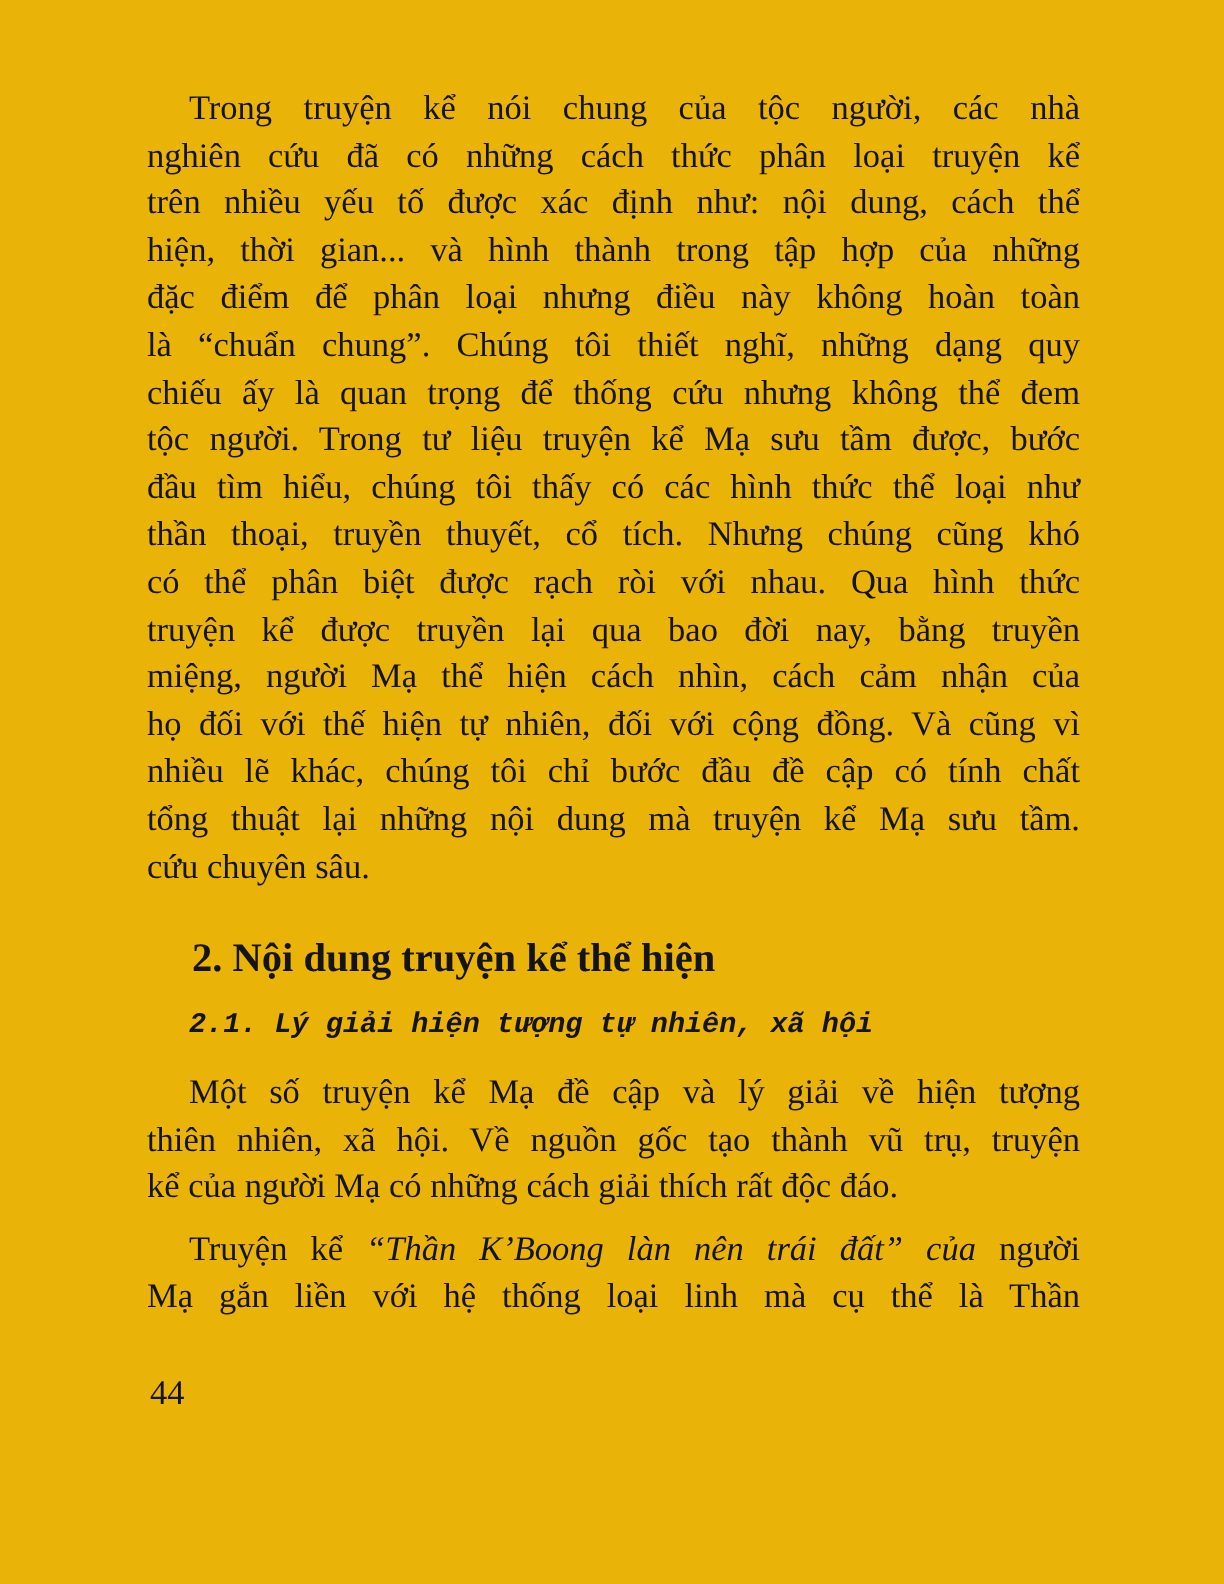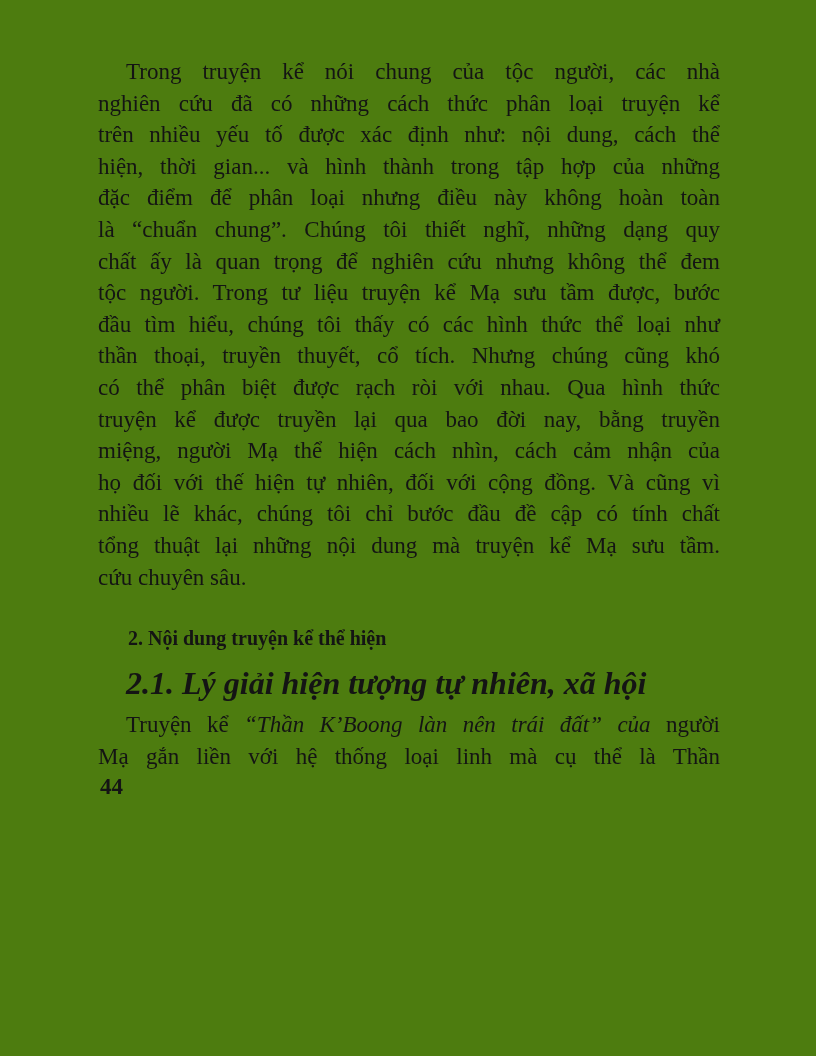--- a/index.html
+++ b/index.html
@@ -6,90 +6,97 @@
     margin: 0;
     padding: 0;
     width: 816px;
     height: 1056px;
     background: #ffffff;
   }
   .page {
     position: relative;
     width: 816px;
     height: 1056px;
-    background: #4d7c0f;
+    background: #eab308;
     color: #141414;
     font-family: "Liberation Serif", "DejaVu Serif", serif;
     overflow: hidden;
   }
   .text-block {
     position: absolute;
     left: 98px;
     top: 56px;
     width: 622px;
     font-size: 23px;
     line-height: 31.6px;
   }
   .para { margin: 0; padding: 0; }
   .line { text-align: justify; }
   .jl { text-align-last: justify; }
   .ind { text-indent: 28px; }
   .heading {
     font-weight: bold;
-    font-size: 20px;
+    font-size: 27px;
     line-height: 32px;
     margin: 29px 0 0 30px;
   }
   .subheading {
     font-weight: bold;
     font-style: italic;
-    font-size: 32px;
+    font-size: 19px;
     line-height: 32px;
     margin: 13px 0 0 28px;
+    font-family: Liberation Mono, monospace;
   }
   .p2 { margin-top: 13px; }
   .p3 { margin-top: 10px; }
   .it { font-style: italic; }
   .page-number {
+    margin-top: 34px;
     margin-left: 2px;
-    font-weight: bold;
+    font-weight: normal;
     font-size: 23px;
     line-height: 30px;
   }
 </style>
 </head>
 <body>
 
 <div class="page">
   <main class="text-block">
 
     <section class="para">
       <div class="line jl ind">Trong truyện kể nói chung của tộc người, các nhà</div>
       <div class="line jl">nghiên cứu đã có những cách thức phân loại truyện kể</div>
       <div class="line jl">trên nhiều yếu tố được xác định như: nội dung, cách thể</div>
       <div class="line jl">hiện, thời gian... và hình thành trong tập hợp của những</div>
       <div class="line jl">đặc điểm để phân loại nhưng điều này không hoàn toàn</div>
       <div class="line jl">là “chuẩn chung”. Chúng tôi thiết nghĩ, những dạng quy</div>
-      <div class="line jl">chất ấy là quan trọng để nghiên cứu nhưng không thể đem</div>
+      <div class="line jl">chiếu ấy là quan trọng để thống cứu nhưng không thể đem</div>
       <div class="line jl">tộc người. Trong tư liệu truyện kể Mạ sưu tầm được, bước</div>
       <div class="line jl">đầu tìm hiểu, chúng tôi thấy có các hình thức thể loại như</div>
       <div class="line jl">thần thoại, truyền thuyết, cổ tích. Nhưng chúng cũng khó</div>
       <div class="line jl">có thể phân biệt được rạch ròi với nhau. Qua hình thức</div>
       <div class="line jl">truyện kể được truyền lại qua bao đời nay, bằng truyền</div>
       <div class="line jl">miệng, người Mạ thể hiện cách nhìn, cách cảm nhận của</div>
       <div class="line jl">họ đối với thế hiện tự nhiên, đối với cộng đồng. Và cũng vì</div>
       <div class="line jl">nhiều lẽ khác, chúng tôi chỉ bước đầu đề cập có tính chất</div>
       <div class="line jl">tổng thuật lại những nội dung mà truyện kể Mạ sưu tầm.</div>
       <div class="line">cứu chuyên sâu.</div>
     </section>
 
     <h2 class="heading">2. Nội dung truyện kể thể hiện</h2>
 
     <h3 class="subheading">2.1. Lý giải hiện tượng tự nhiên, xã hội</h3>
 
+    <section class="para p2">
+      <div class="line jl ind">Một số truyện kể Mạ đề cập và lý giải về hiện tượng</div>
+      <div class="line jl">thiên nhiên, xã hội. Về nguồn gốc tạo thành vũ trụ, truyện</div>
+      <div class="line">kể của người Mạ có những cách giải thích rất độc đáo.</div>
+    </section>
 
     <section class="para p3">
       <div class="line jl ind"><span>Truyện kể </span><span class="it">“Thần K’Boong làn nên trái đất” của</span><span> người</span></div>
       <div class="line jl">Mạ gắn liền với hệ thống loại linh mà cụ thể là Thần</div>
     </section>
 
     <div class="page-number">44</div>
 
   </main>
 </div>

